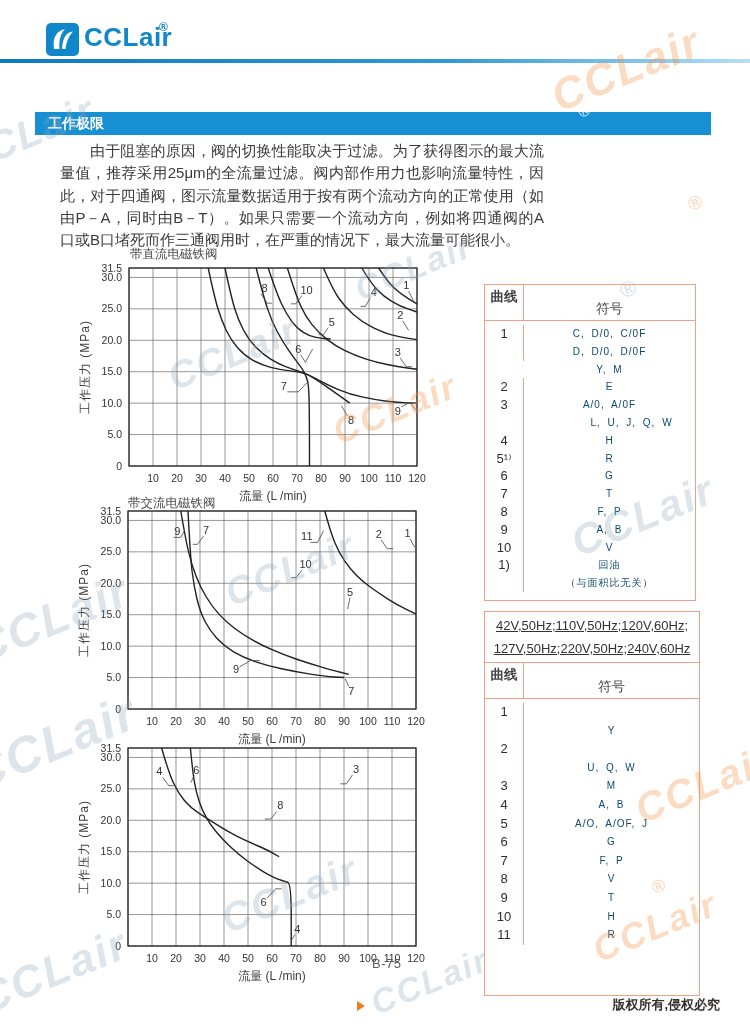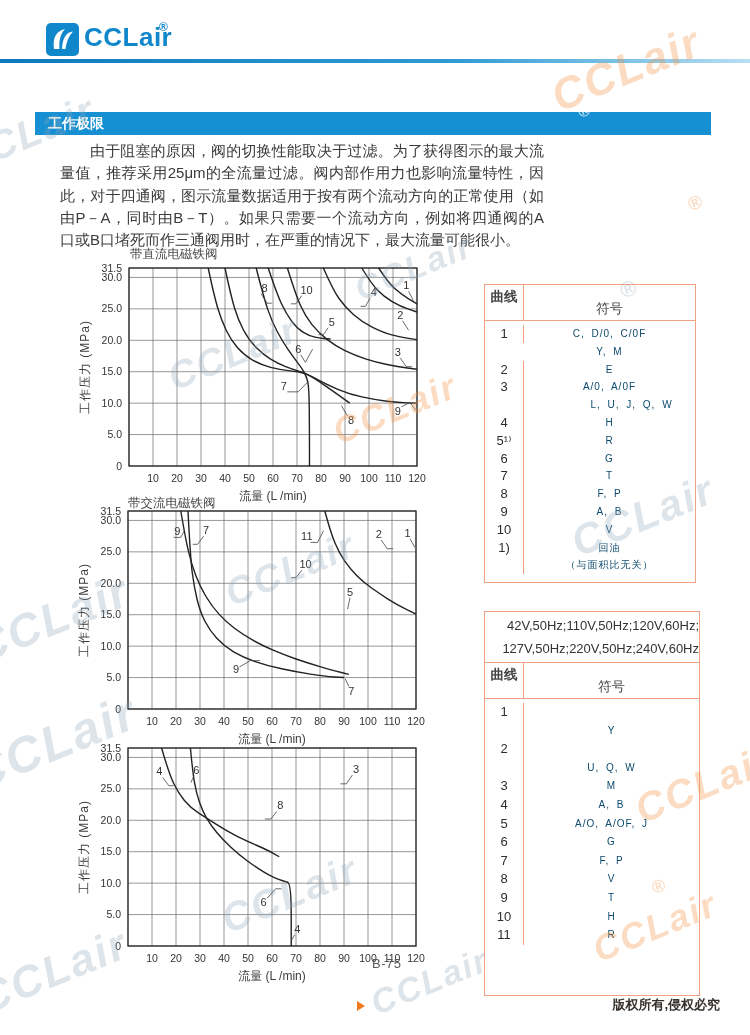--- a/index.html
+++ b/index.html
@@ -17,21 +17,21 @@
                color:#fff;font-size:14px;font-weight:bold;line-height:23px;padding-left:13px;box-sizing:border-box;}
   
   .intro{position:absolute;left:60px;top:140px;width:484px;font-size:15px;line-height:22.3px;
          color:#3b3b3b;text-align:justify;text-indent:2em;margin:0;}
   
   .chart{position:absolute;}
   .chart-title{position:absolute;font-size:12.5px;color:#4a4a4a;}
   svg text{font-family:"Liberation Sans","DejaVu Sans",sans-serif;}
   
   .vtable{position:absolute;border:1px solid #f0a183;box-sizing:border-box;background:transparent;}
-  .vt-volt{font-size:13px;color:#333;text-align:right;line-height:23px;border-bottom:1px solid #f0a183;padding:2px 0;}
+  .vt-volt{font-size:13px;color:#333;text-align:center;line-height:23px;border-bottom:1px solid #f0a183;padding:2px 0;text-decoration:underline;}
   .vt-head{display:flex;border-bottom:1px solid #f0a183;}
   .vt-head .c1{width:38px;text-align:center;font-size:13.5px;color:#444;line-height:23px;border-right:1px solid #f0a183;font-weight:bold;}
   .vt-head .c2{flex:1;text-align:center;font-size:13.5px;color:#444;line-height:23px;margin-top:12px;}
   .vt-row{display:flex;}
   .vt-cc{width:38px;text-align:center;font-size:13px;color:#2e2e2e;border-right:1px solid #f0a183;}
   .vt-cs{flex:1;text-align:center;font-size:10px;color:#0c4a6e;letter-spacing:1px;word-spacing:3px;}
   
   .page-marker{position:absolute;left:357px;top:1001px;width:0;height:0;
                border-left:8px solid #f07a1e;border-top:5px solid transparent;border-bottom:5px solid transparent;}
   .page-num{position:absolute;left:372px;top:956px;font-size:13px;color:#5a5a5a;letter-spacing:.5px;}
@@ -280,20 +280,24 @@
   <div class="vtable" id="table0" style="left:484px;top:284px;width:212px;">
       <div class="vt-head">
         <div class="c1">曲线</div>
         <div class="c2">符号</div>
       </div>
       <div style="padding-top: 4px; padding-bottom: 8px;">
         <div class="vt-row" style="height: 17.8px; line-height: 17.8px;">
           <div class="vt-cc">1</div>
           <div class="vt-cs">C, D/0, C/0F</div>
         </div>
+        <div class="vt-row" style="height: 17.8px; line-height: 17.8px;">
+          <div class="vt-cc"></div>
+          <div class="vt-cs">D, D/0, D/0F</div>
+        </div>
         <div class="vt-row" style="height: 17.8px; line-height: 17.8px; align-items: flex-end;">
           <div class="vt-cc"></div>
           <div class="vt-cs">Y, M</div>
         </div>
         <div class="vt-row" style="height: 17.8px; line-height: 17.8px;">
           <div class="vt-cc">2</div>
           <div class="vt-cs">E</div>
         </div>
         <div class="vt-row" style="height: 17.8px; line-height: 17.8px;">
           <div class="vt-cc">3</div>

